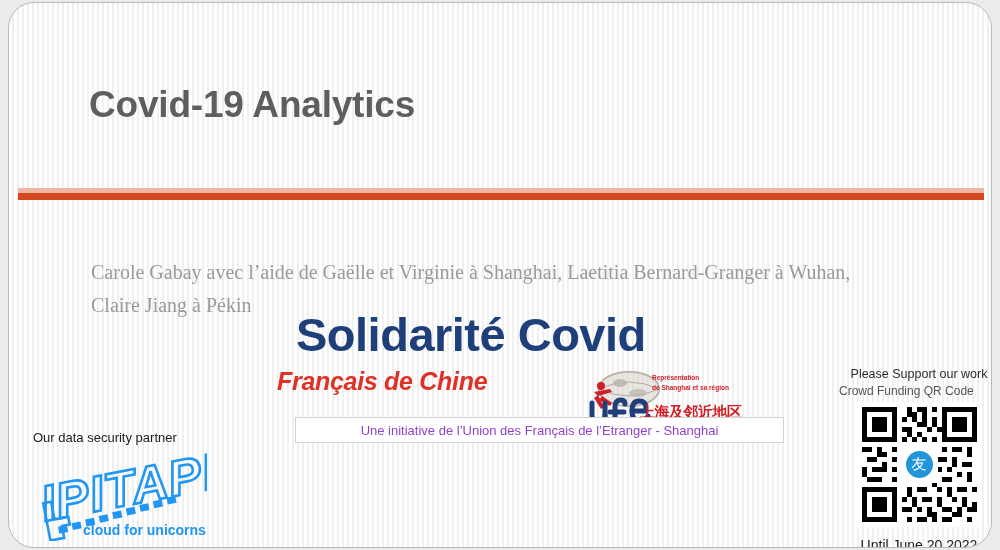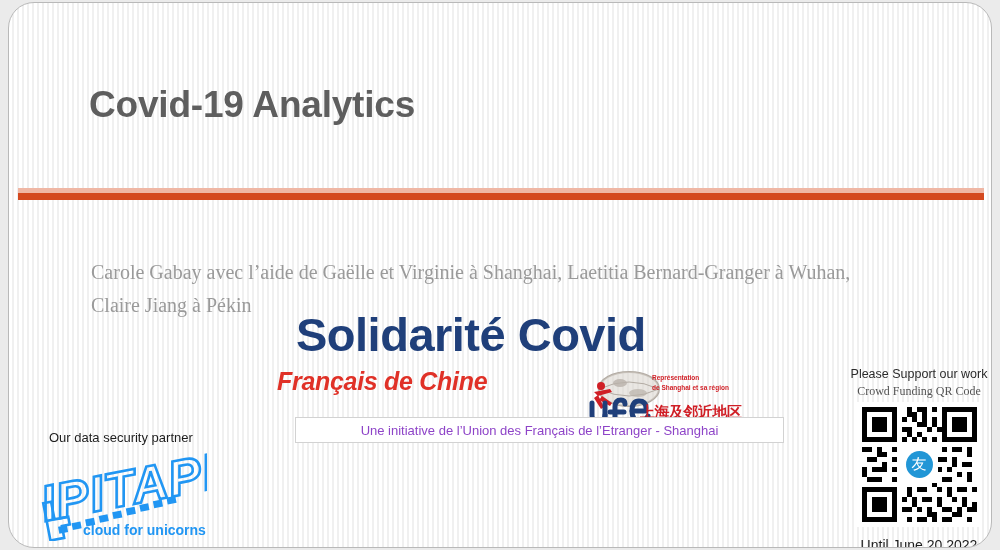--- a/index.html
+++ b/index.html
@@ -130,23 +130,21 @@
   .support-block { position: absolute; left: 800px; top: 363px; width: 160px; padding-left: 30px; }
   .support-title {
     color: #2b2b2b;
     font-size: 12.5px;
     text-align: center;
     line-height: 17px;
   }
   .support-sub {
     color: #545454;
     font-size: 12px;
-    text-align: center;
     line-height: 17px;
-    font-family: Liberation Serif, serif;
   }
   .qr-wrap {
     position: relative;
     width: 125px; height: 125px;
     margin: 2px auto 0 auto;
     background: #ffffff;
   }
   .qr-wrap svg { display: block; }
   .qr-center {
     position: absolute;
@@ -172,21 +170,21 @@
     line-height: 20px;
     margin-top: 8px;
   }
 
   
   .partner-block { position: absolute; left: 18px; top: 426px; width: 200px; }
   .partner-label {
     color: #1d1d1d;
     font-size: 13px;
     line-height: 18px;
-    padding-left: 22px;
+    padding-left: 6px;
   }
   .ipitapp { position: relative; width: 180px; height: 92px; margin-top: 2px; }
   .ipitapp svg { display: block; }
 </style>
 </head>
 <body>
 
 <div id="slide">
 
   <div class="title-block">

